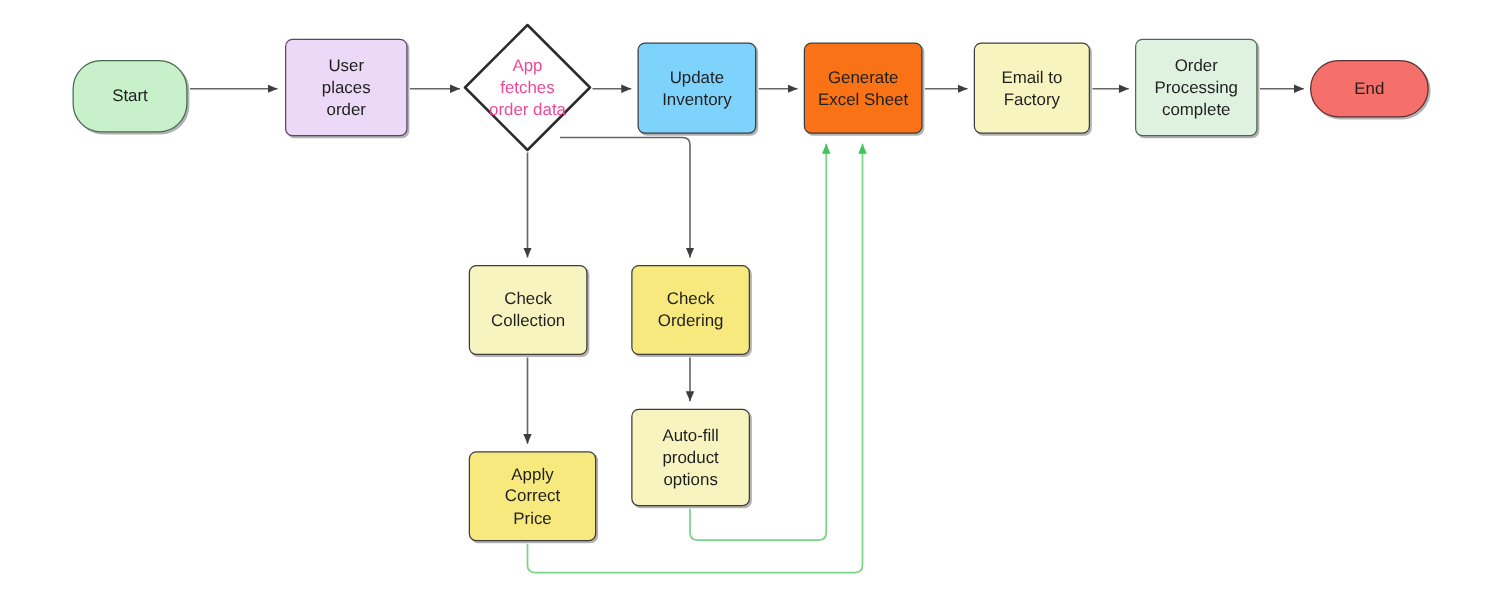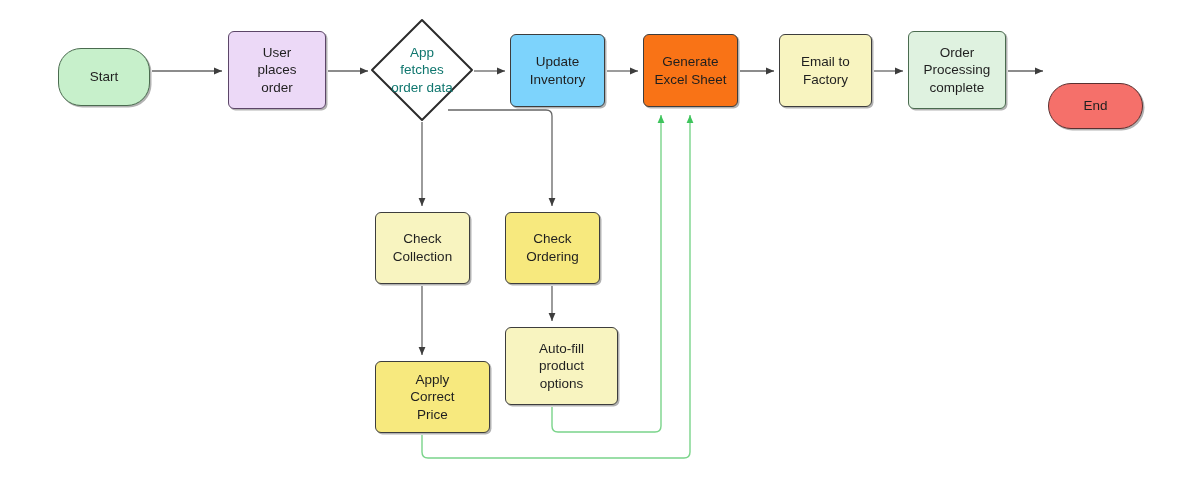--- a/index.html
+++ b/index.html
@@ -12,21 +12,21 @@
   .node{position:absolute;box-sizing:border-box;display:flex;align-items:center;
         justify-content:center;text-align:center;line-height:1.30;
         font-size:13.5px;color:#1f1f1f;white-space:pre-line;}
   .proc{border:1.6px solid #3d3d3d;border-radius:6px;
         box-shadow:1.5px 1.5px 0 rgba(0,0,0,0.30);}
   .pill{border:1.6px solid #4a6b4f;border-radius:23px;
         box-shadow:1.5px 1.5px 0 rgba(0,0,0,0.30);}
   .pill.end{border-color:#5a3030;}
   .diamond-wrap{position:absolute;}
   .diamond-label{position:absolute;inset:0;display:flex;align-items:center;
-        justify-content:center;text-align:center;font-size:13.5px;color:#0f766e;
+        justify-content:center;text-align:center;font-size:13.5px;color:#ec4899;
         line-height:1.30;white-space:pre-line;}
   svg{position:absolute;left:0;top:0;overflow:visible;}
 </style>
 </head>
 <body style="background: rgb(255, 255, 255);">
 
 <svg id="canvas" viewBox="0 0 1200 480" xmlns="http://www.w3.org/2000/svg">
   <defs>
     <marker id="arrow-gray" markerWidth="9" markerHeight="9" refX="8" refY="4" orient="auto" markerUnits="userSpaceOnUse">
       <path d="M0,0.6 L8,4 L0,7.4 z" fill="#3d3d3d"></path>
@@ -67,24 +67,24 @@
     </div>
     <div class="node proc" style="left: 510px; top: 34px; width: 95px; height: 73px; background: #7dd3fc; border-color: rgb(61, 61, 61);"><span>Update
 Inventory</span></div>
     <div class="node proc" style="left: 643px; top: 34px; width: 95px; height: 73px; background: #f97316; border-color: rgb(61, 61, 61);"><span>Generate
 Excel Sheet</span></div>
     <div class="node proc" style="left: 779px; top: 34px; width: 93px; height: 73px; background: rgb(248, 244, 192); border-color: rgb(61, 61, 61);"><span>Email to
 Factory</span></div>
     <div class="node proc" style="left: 908px; top: 31px; width: 98px; height: 78px; background: rgb(223, 242, 224); border-color: rgb(74, 107, 79);"><span>Order
 Processing
 complete</span></div>
-    <div class="node pill end" style="left: 1048px; top: 48px; width: 95px; height: 46px; background: rgb(245, 112, 106); border-color: rgb(90, 48, 48); margin-top: 35px;"><span>End</span></div>
+    <div class="node pill end" style="left: 1048px; top: 48px; width: 95px; height: 46px; background: rgb(245, 112, 106); border-color: rgb(90, 48, 48);"><span>End</span></div>
     <div class="node proc" style="left: 375px; top: 212px; width: 95px; height: 72px; background: rgb(248, 244, 192); border-color: rgb(61, 61, 61);"><span>Check
 Collection</span></div>
     <div class="node proc" style="left: 505px; top: 212px; width: 95px; height: 72px; background: rgb(247, 233, 126); border-color: rgb(61, 61, 61);"><span>Check
 Ordering</span></div>
-    <div class="node proc" style="left: 375px; top: 361px; width: 115px; height: 72px; background: rgb(247, 233, 126); border-color: rgb(61, 61, 61);"><span>Apply
+    <div class="node proc" style="left: 375px; top: 361px; width: 102px; height: 72px; background: rgb(247, 233, 126); border-color: rgb(61, 61, 61);"><span>Apply
 Correct
 Price</span></div>
-    <div class="node proc" style="left: 505px; top: 327px; width: 113px; height: 78px; background: rgb(248, 244, 192); border-color: rgb(61, 61, 61);"><span>Auto-fill
+    <div class="node proc" style="left: 505px; top: 327px; width: 95px; height: 78px; background: rgb(248, 244, 192); border-color: rgb(61, 61, 61);"><span>Auto-fill
 product
 options</span></div>
   </div>
 
 </body></html>

